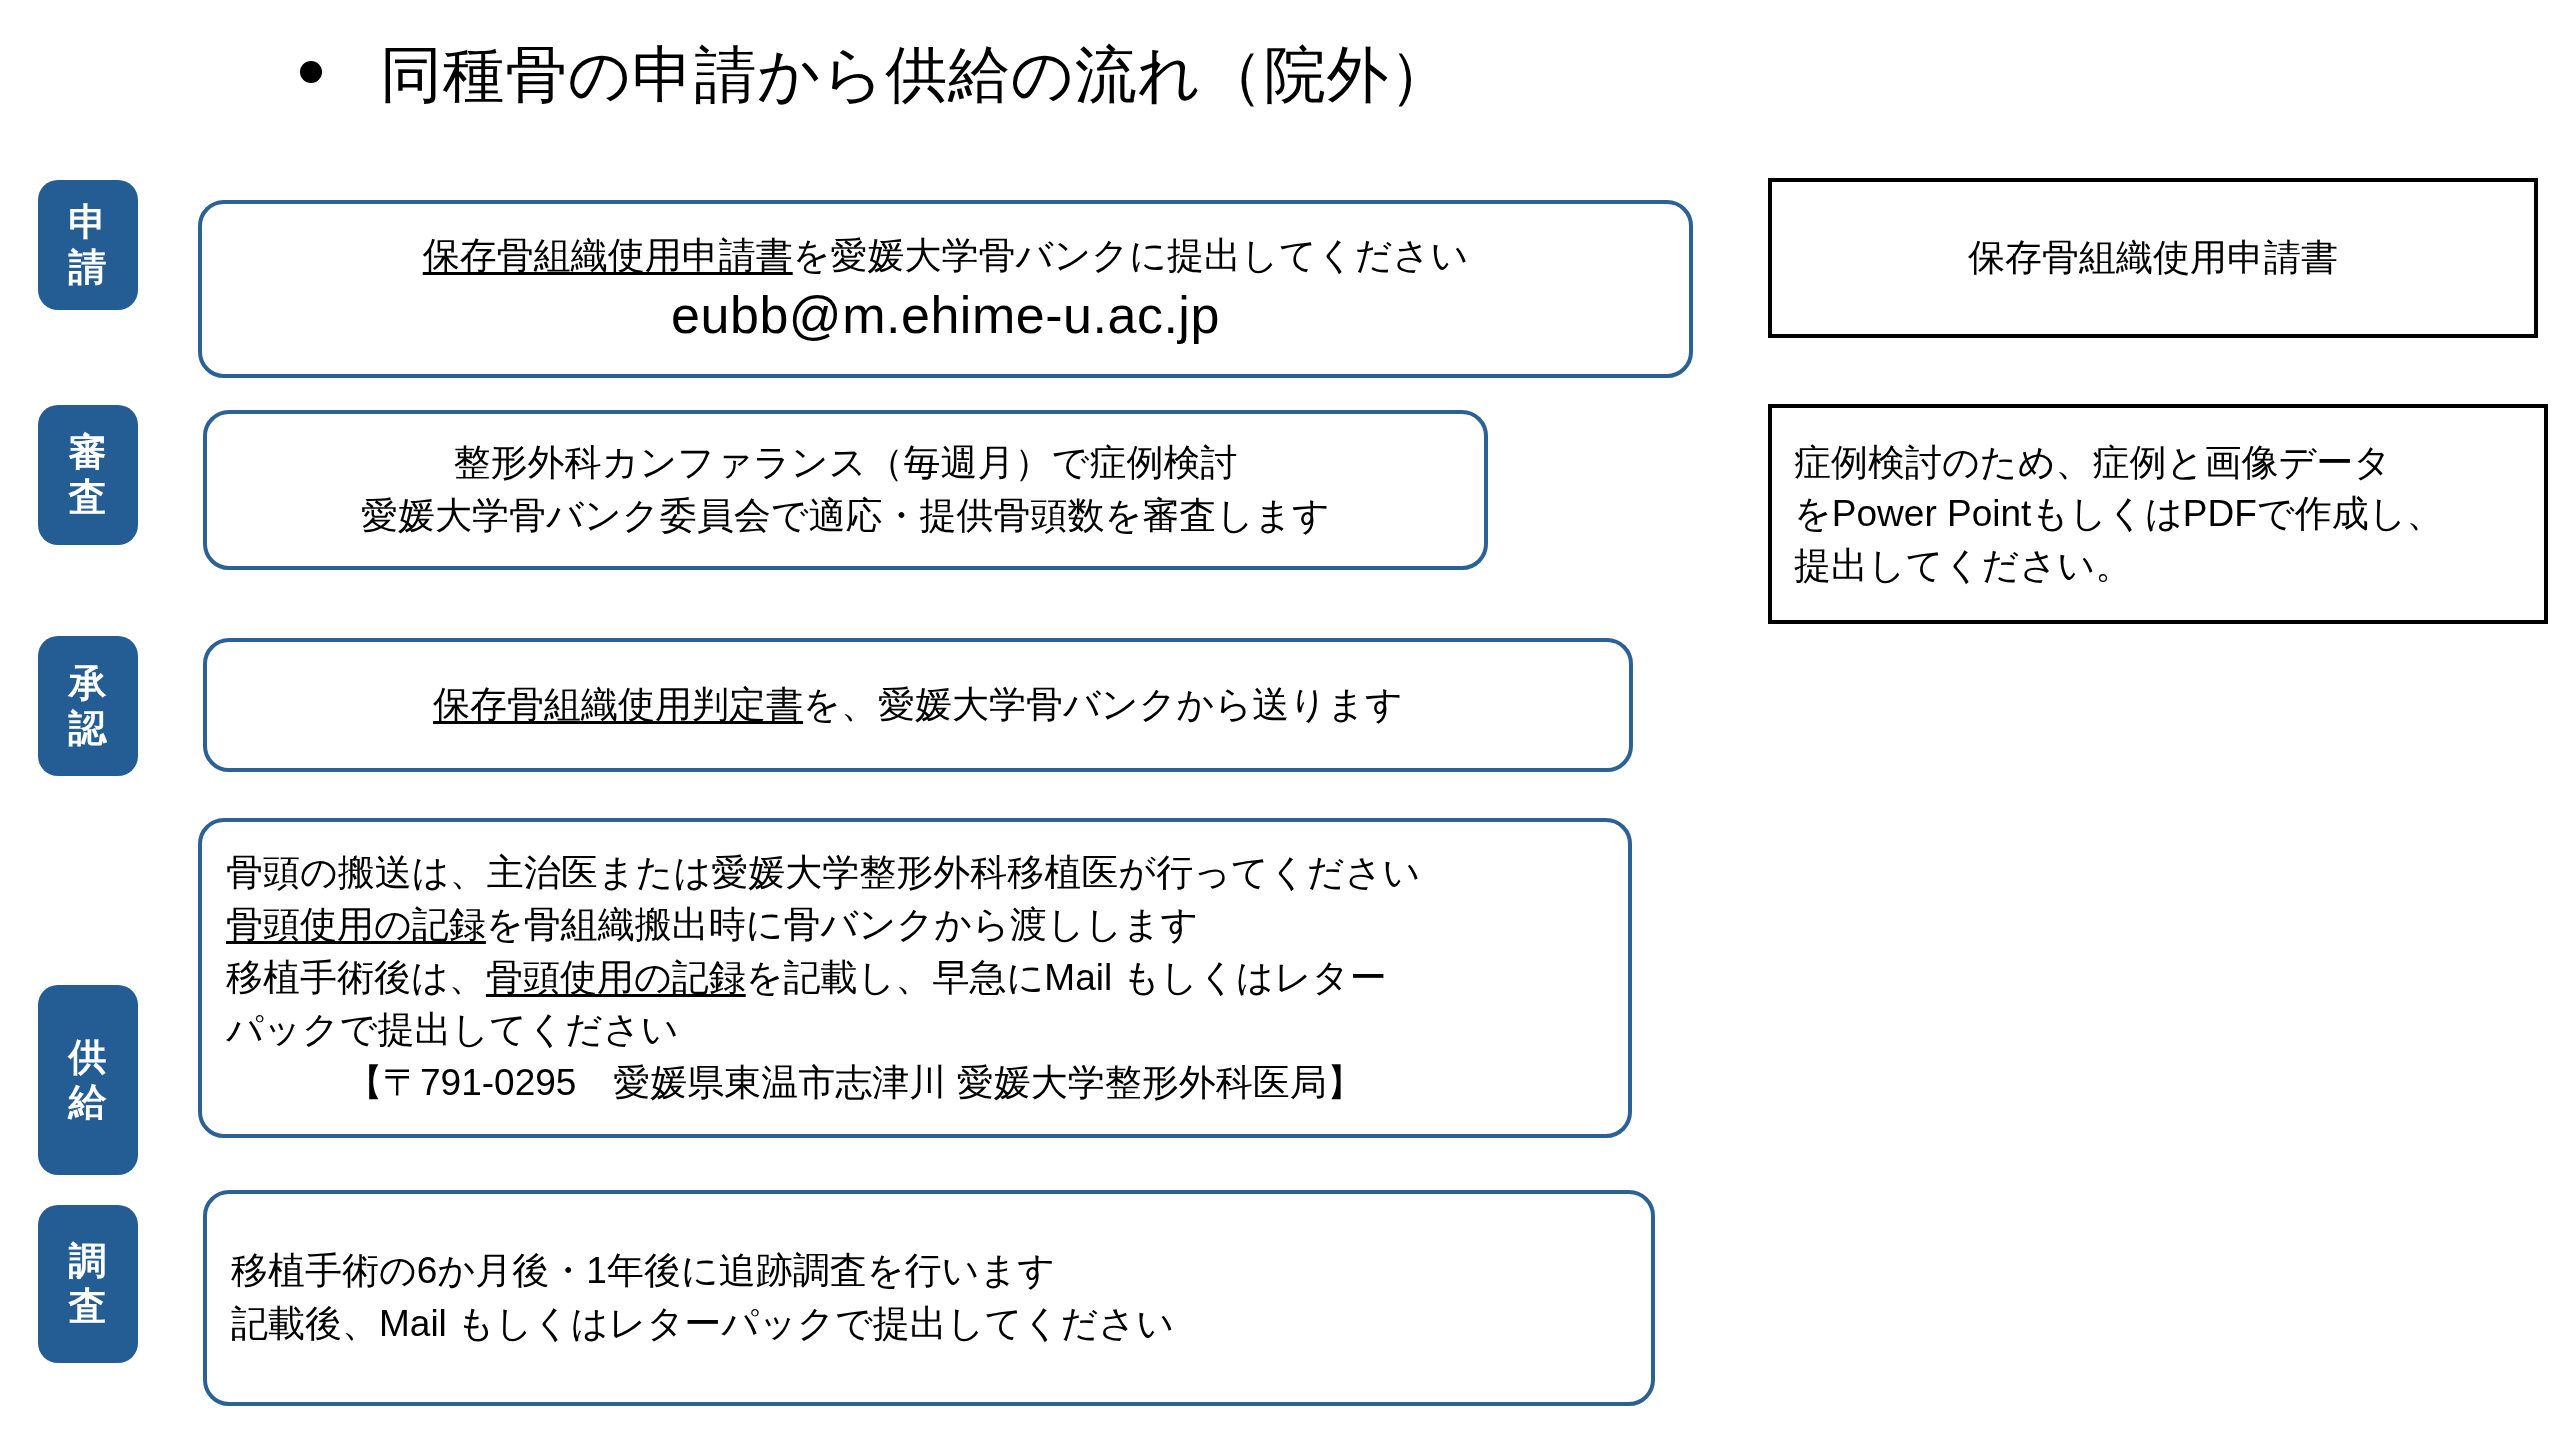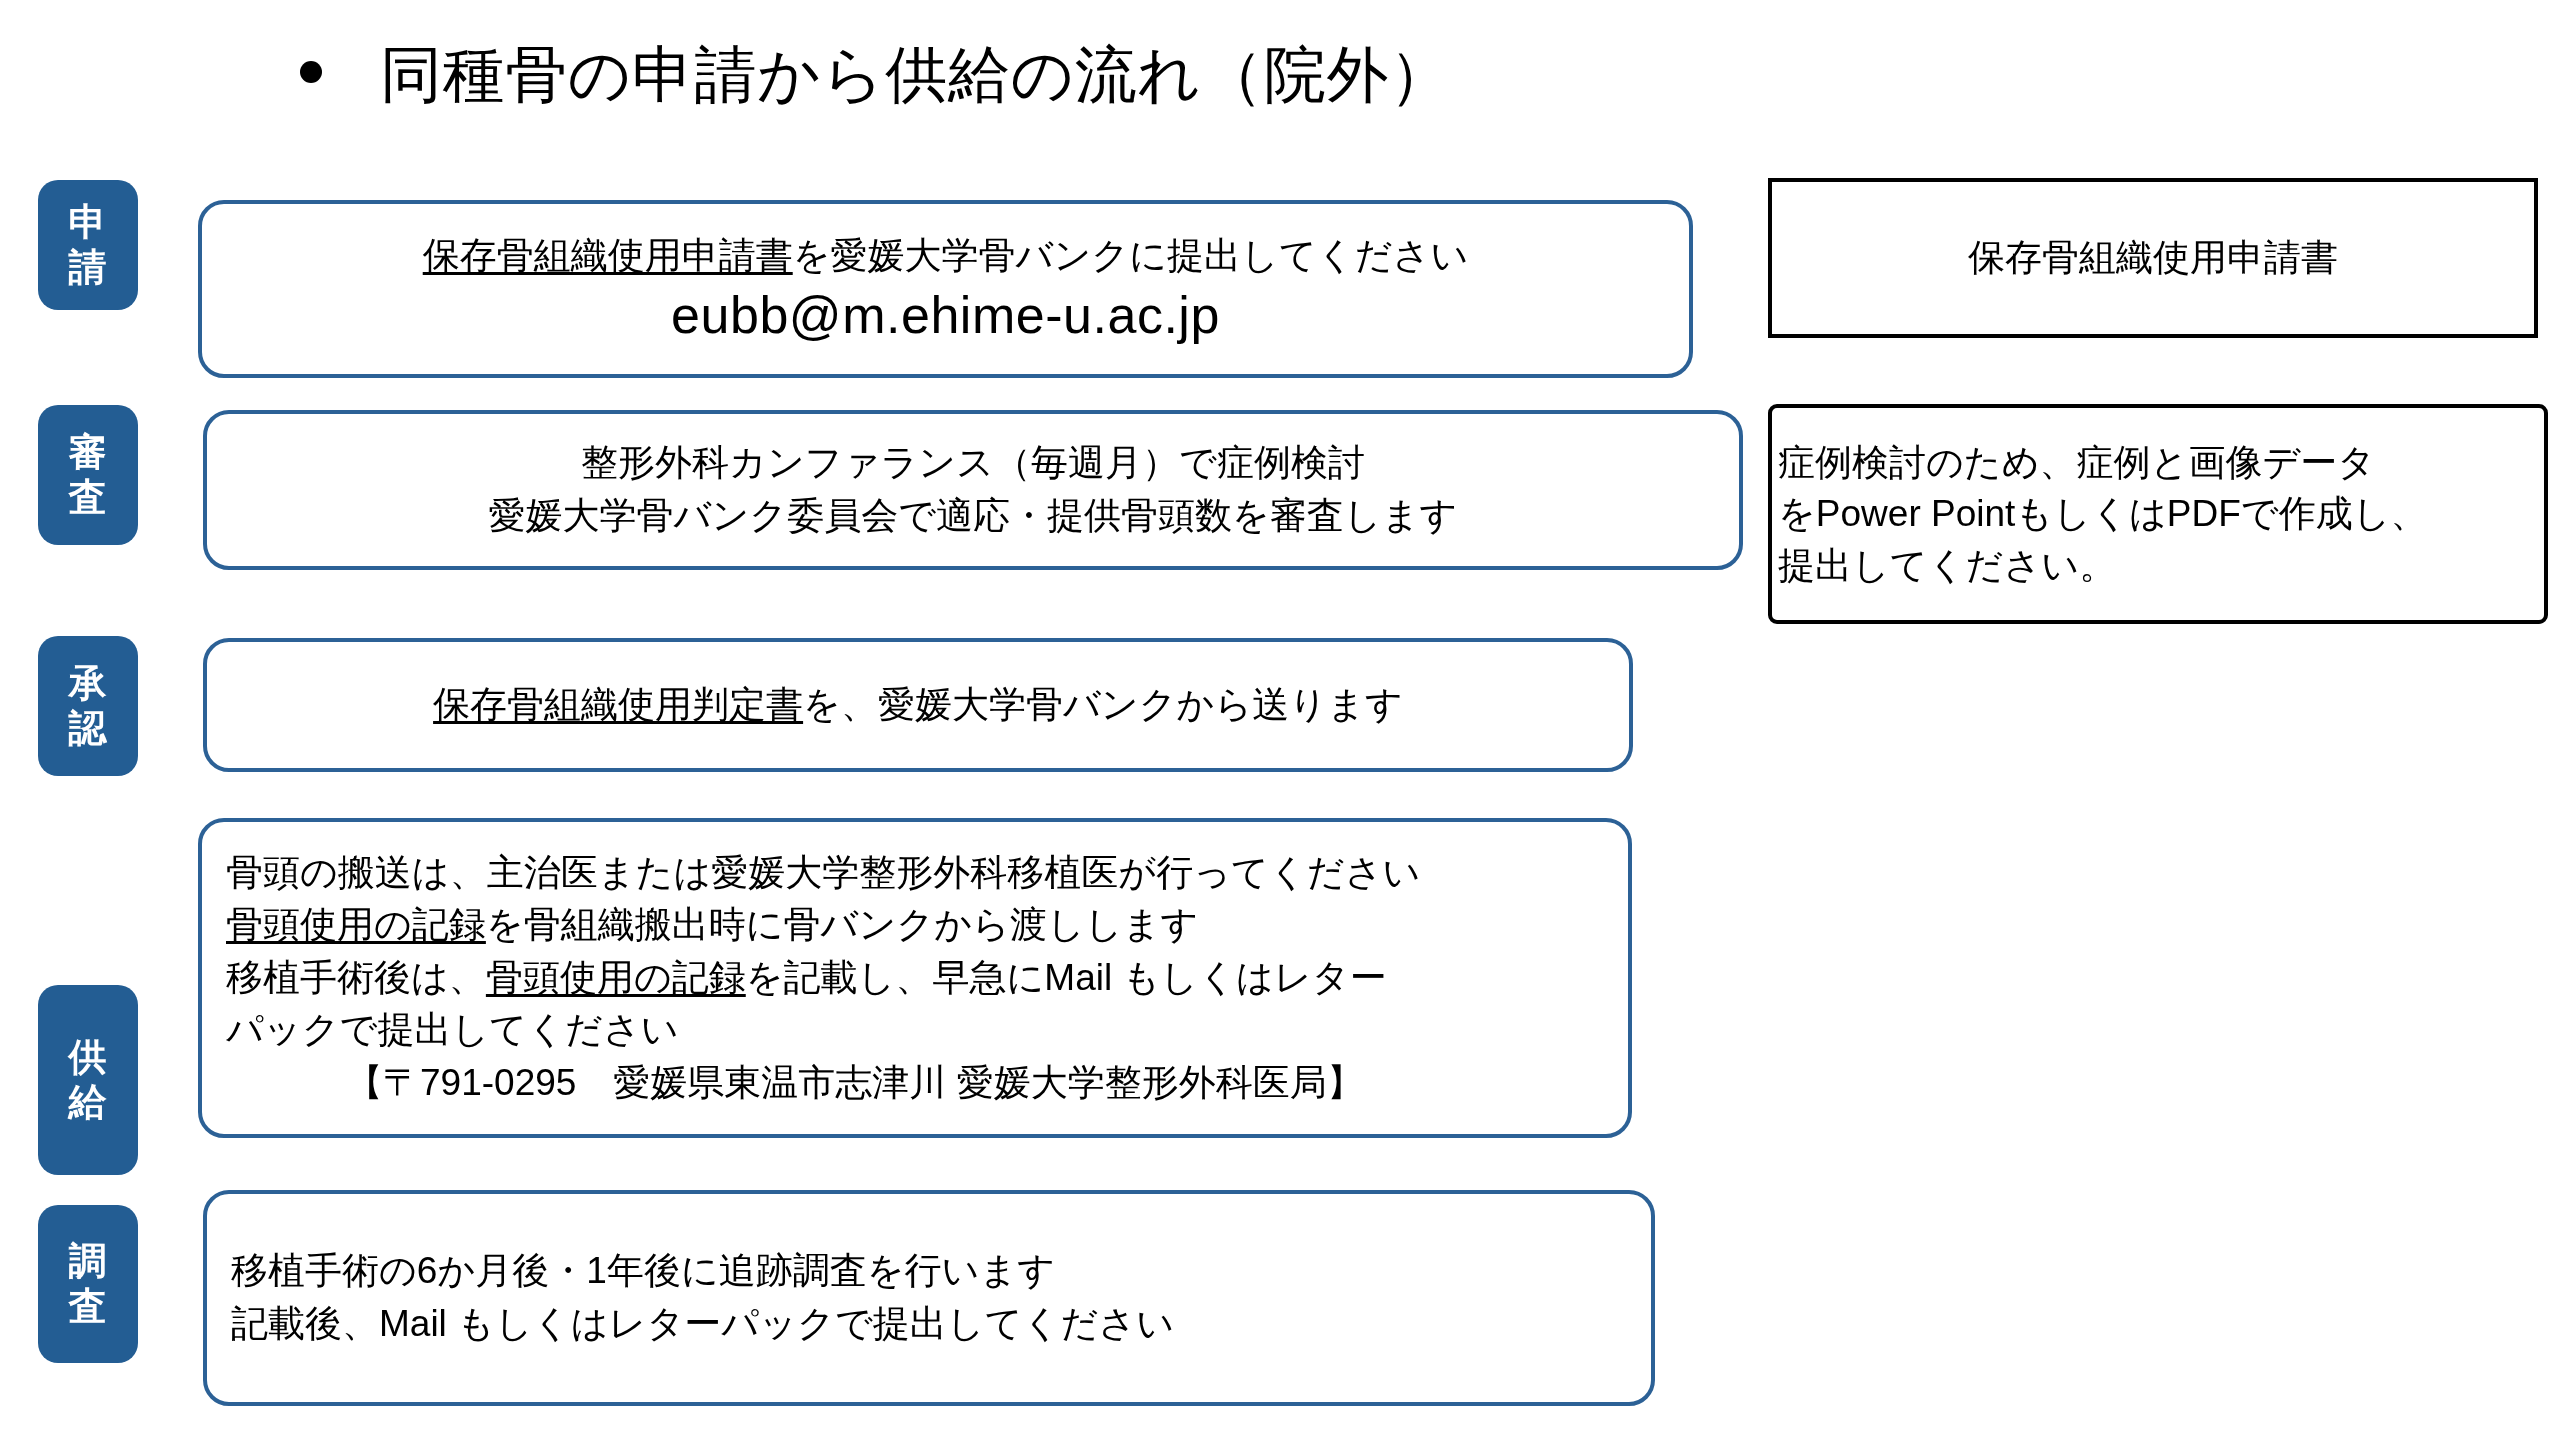--- a/index.html
+++ b/index.html
@@ -98,21 +98,21 @@
     display: flex;
     flex-direction: column;
     justify-content: center;
   }
   .side-box.centered { align-items: center; }
   .side-box .line {
     font-size: 37px;
     line-height: 1.38;
     white-space: nowrap;
   }
-  .side-box.leftish { padding-left: 6px; border-radius: 9px; }
+  .side-box.leftish { padding-left: 22px; }
 </style>
 </head>
 <body>
 
 <div class="slide-title">
   <span class="title-bullet"></span>
   <span class="title-text">同種骨の申請から供給の流れ（院外）</span>
 </div>
 
 <div class="stage-label" style="left:38px; top:180px; height:130px;">
@@ -123,21 +123,21 @@
   <div class="line">
     <span class="u">保存骨組織使用申請書</span><span>を愛媛大学骨バンクに提出してください</span>
   </div>
   <div class="line email">eubb@m.ehime-u.ac.jp</div>
 </div>
 
 <div class="stage-label" style="left:38px; top:405px; height:140px;">
   <span class="ch">審</span>
   <span class="ch">査</span>
 </div>
-<div class="content-box centered" style="left:203px; top:410px; width:1540px; height:160px;">
+<div class="content-box centered" style="left:203px; top:410px; width:1285px; height:160px;">
   <div class="line">整形外科カンファランス（毎週月）で症例検討</div>
   <div class="line">愛媛大学骨バンク委員会で適応・提供骨頭数を審査します</div>
 </div>
 
 <div class="stage-label" style="left:38px; top:636px; height:140px;">
   <span class="ch">承</span>
   <span class="ch">認</span>
 </div>
 <div class="content-box centered" style="left:203px; top:638px; width:1430px; height:134px;">
   <div class="line">

